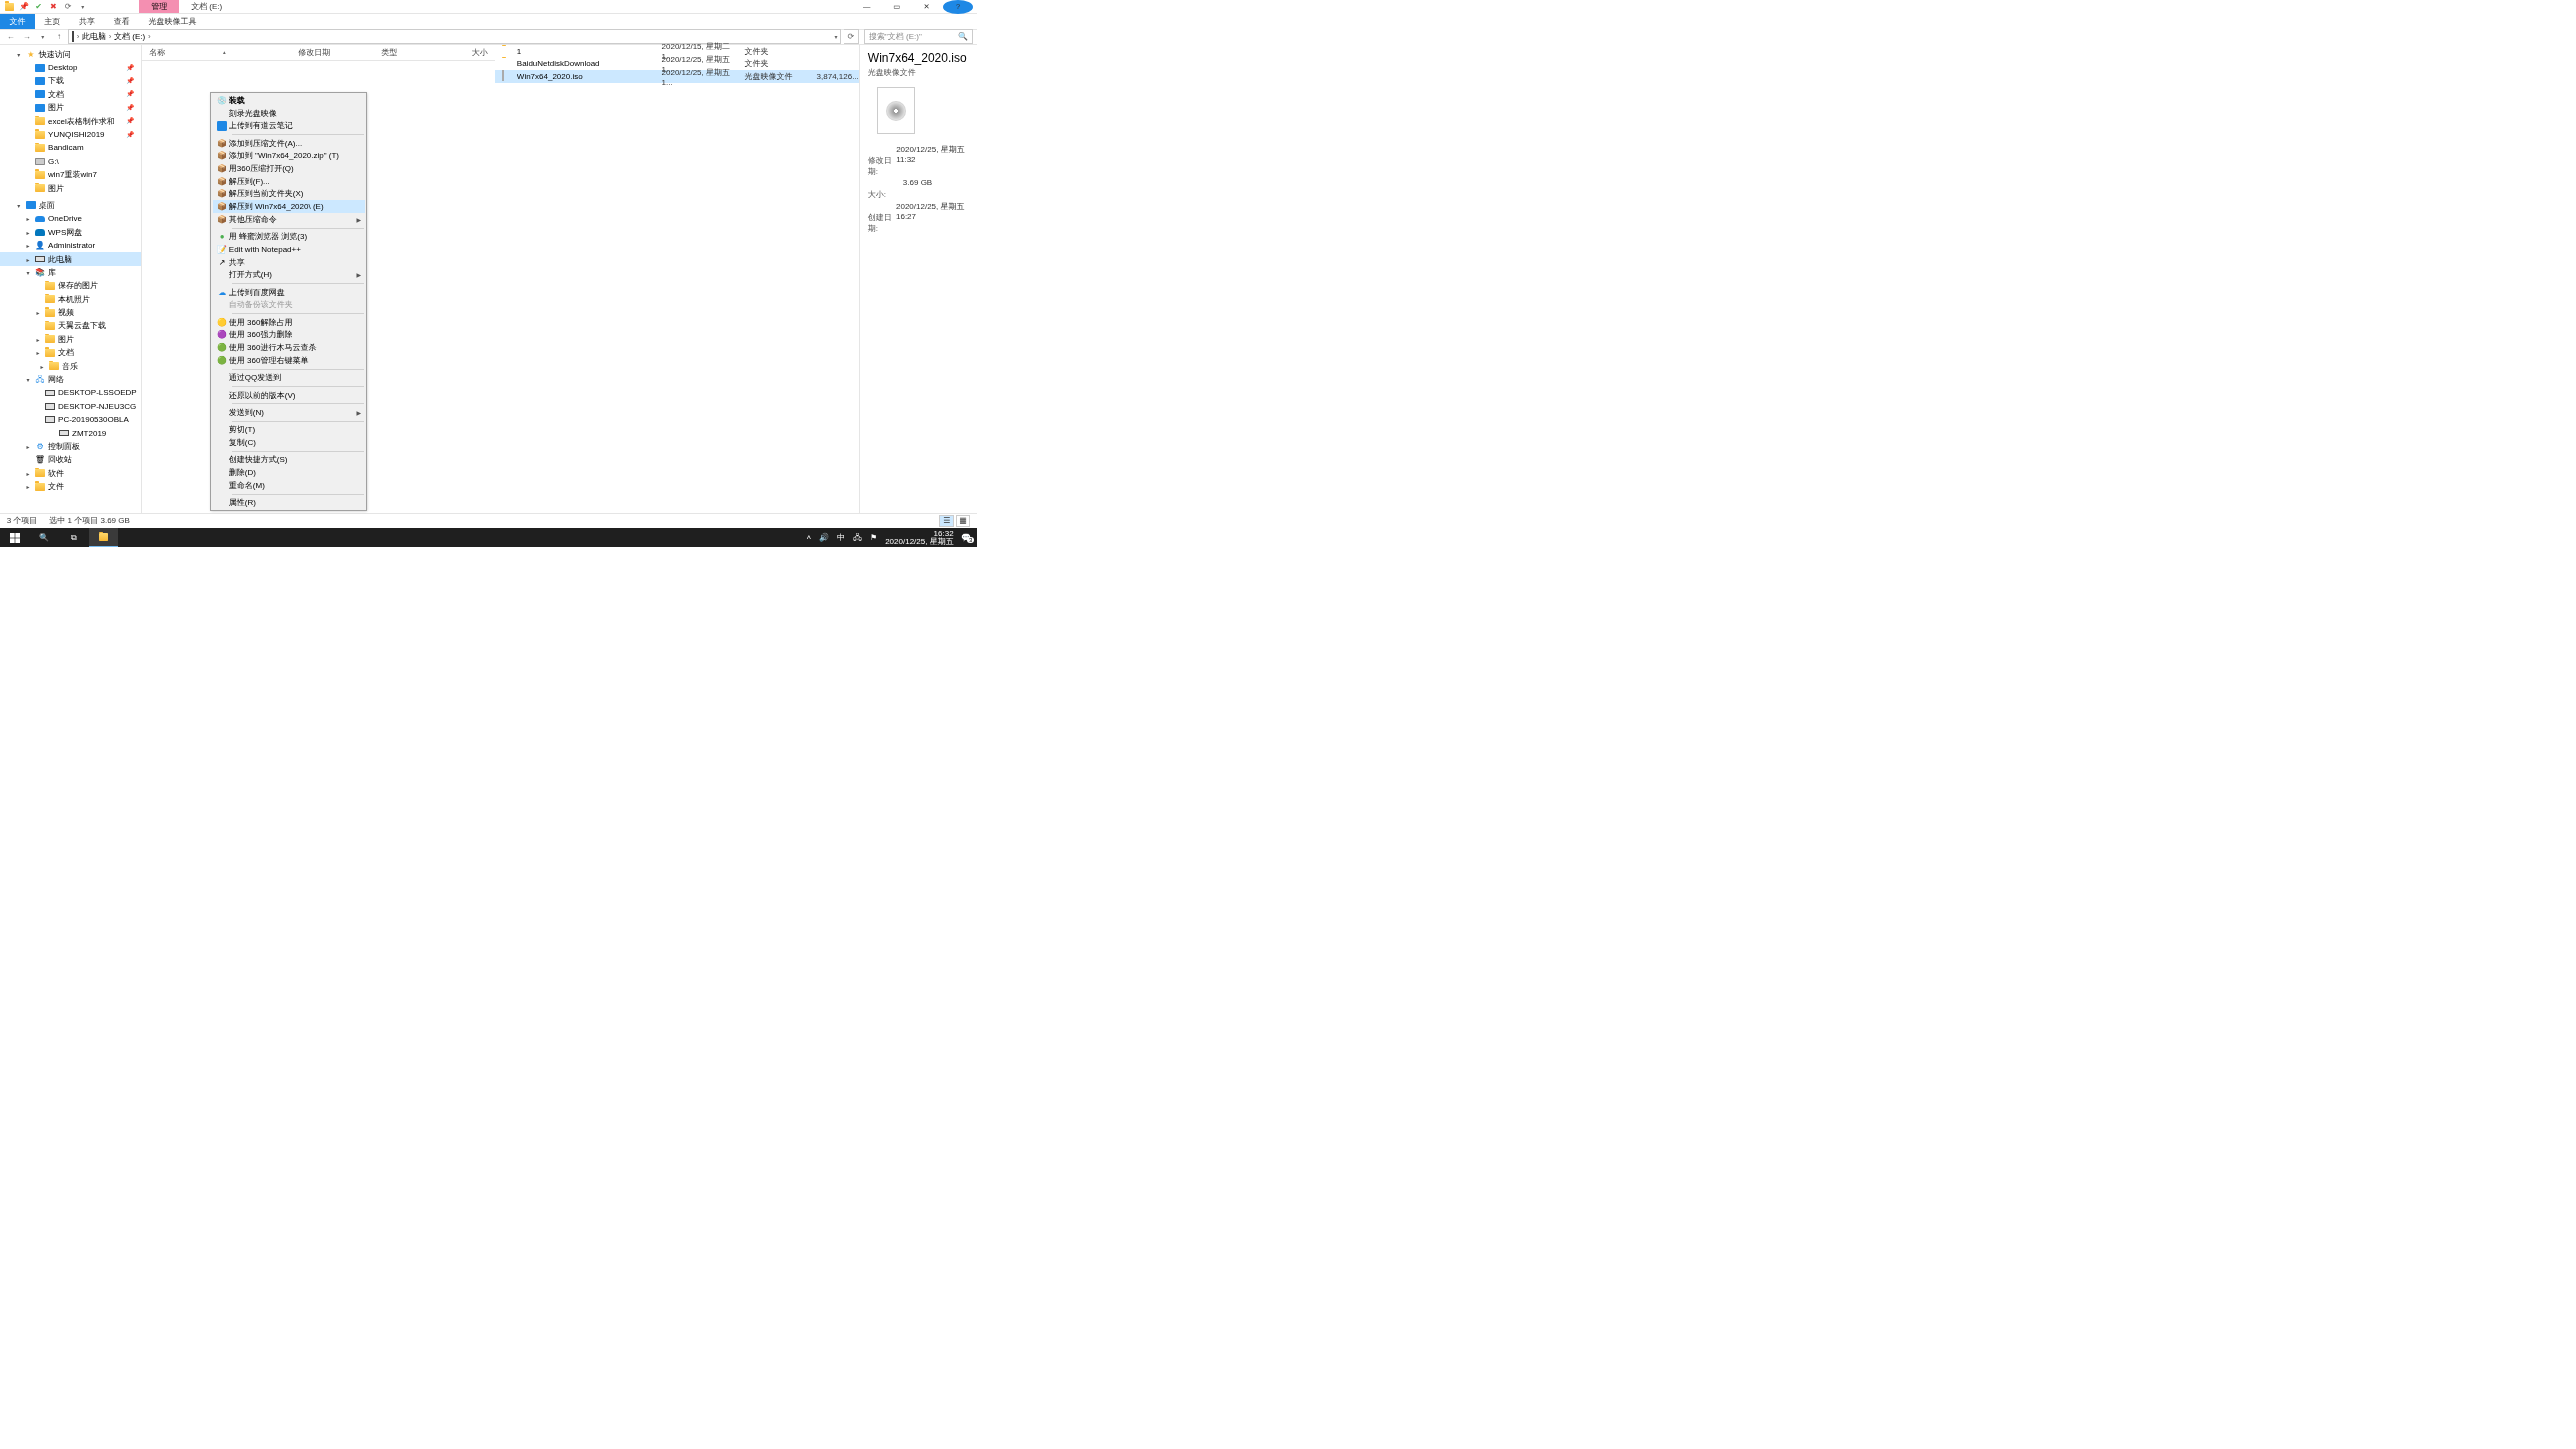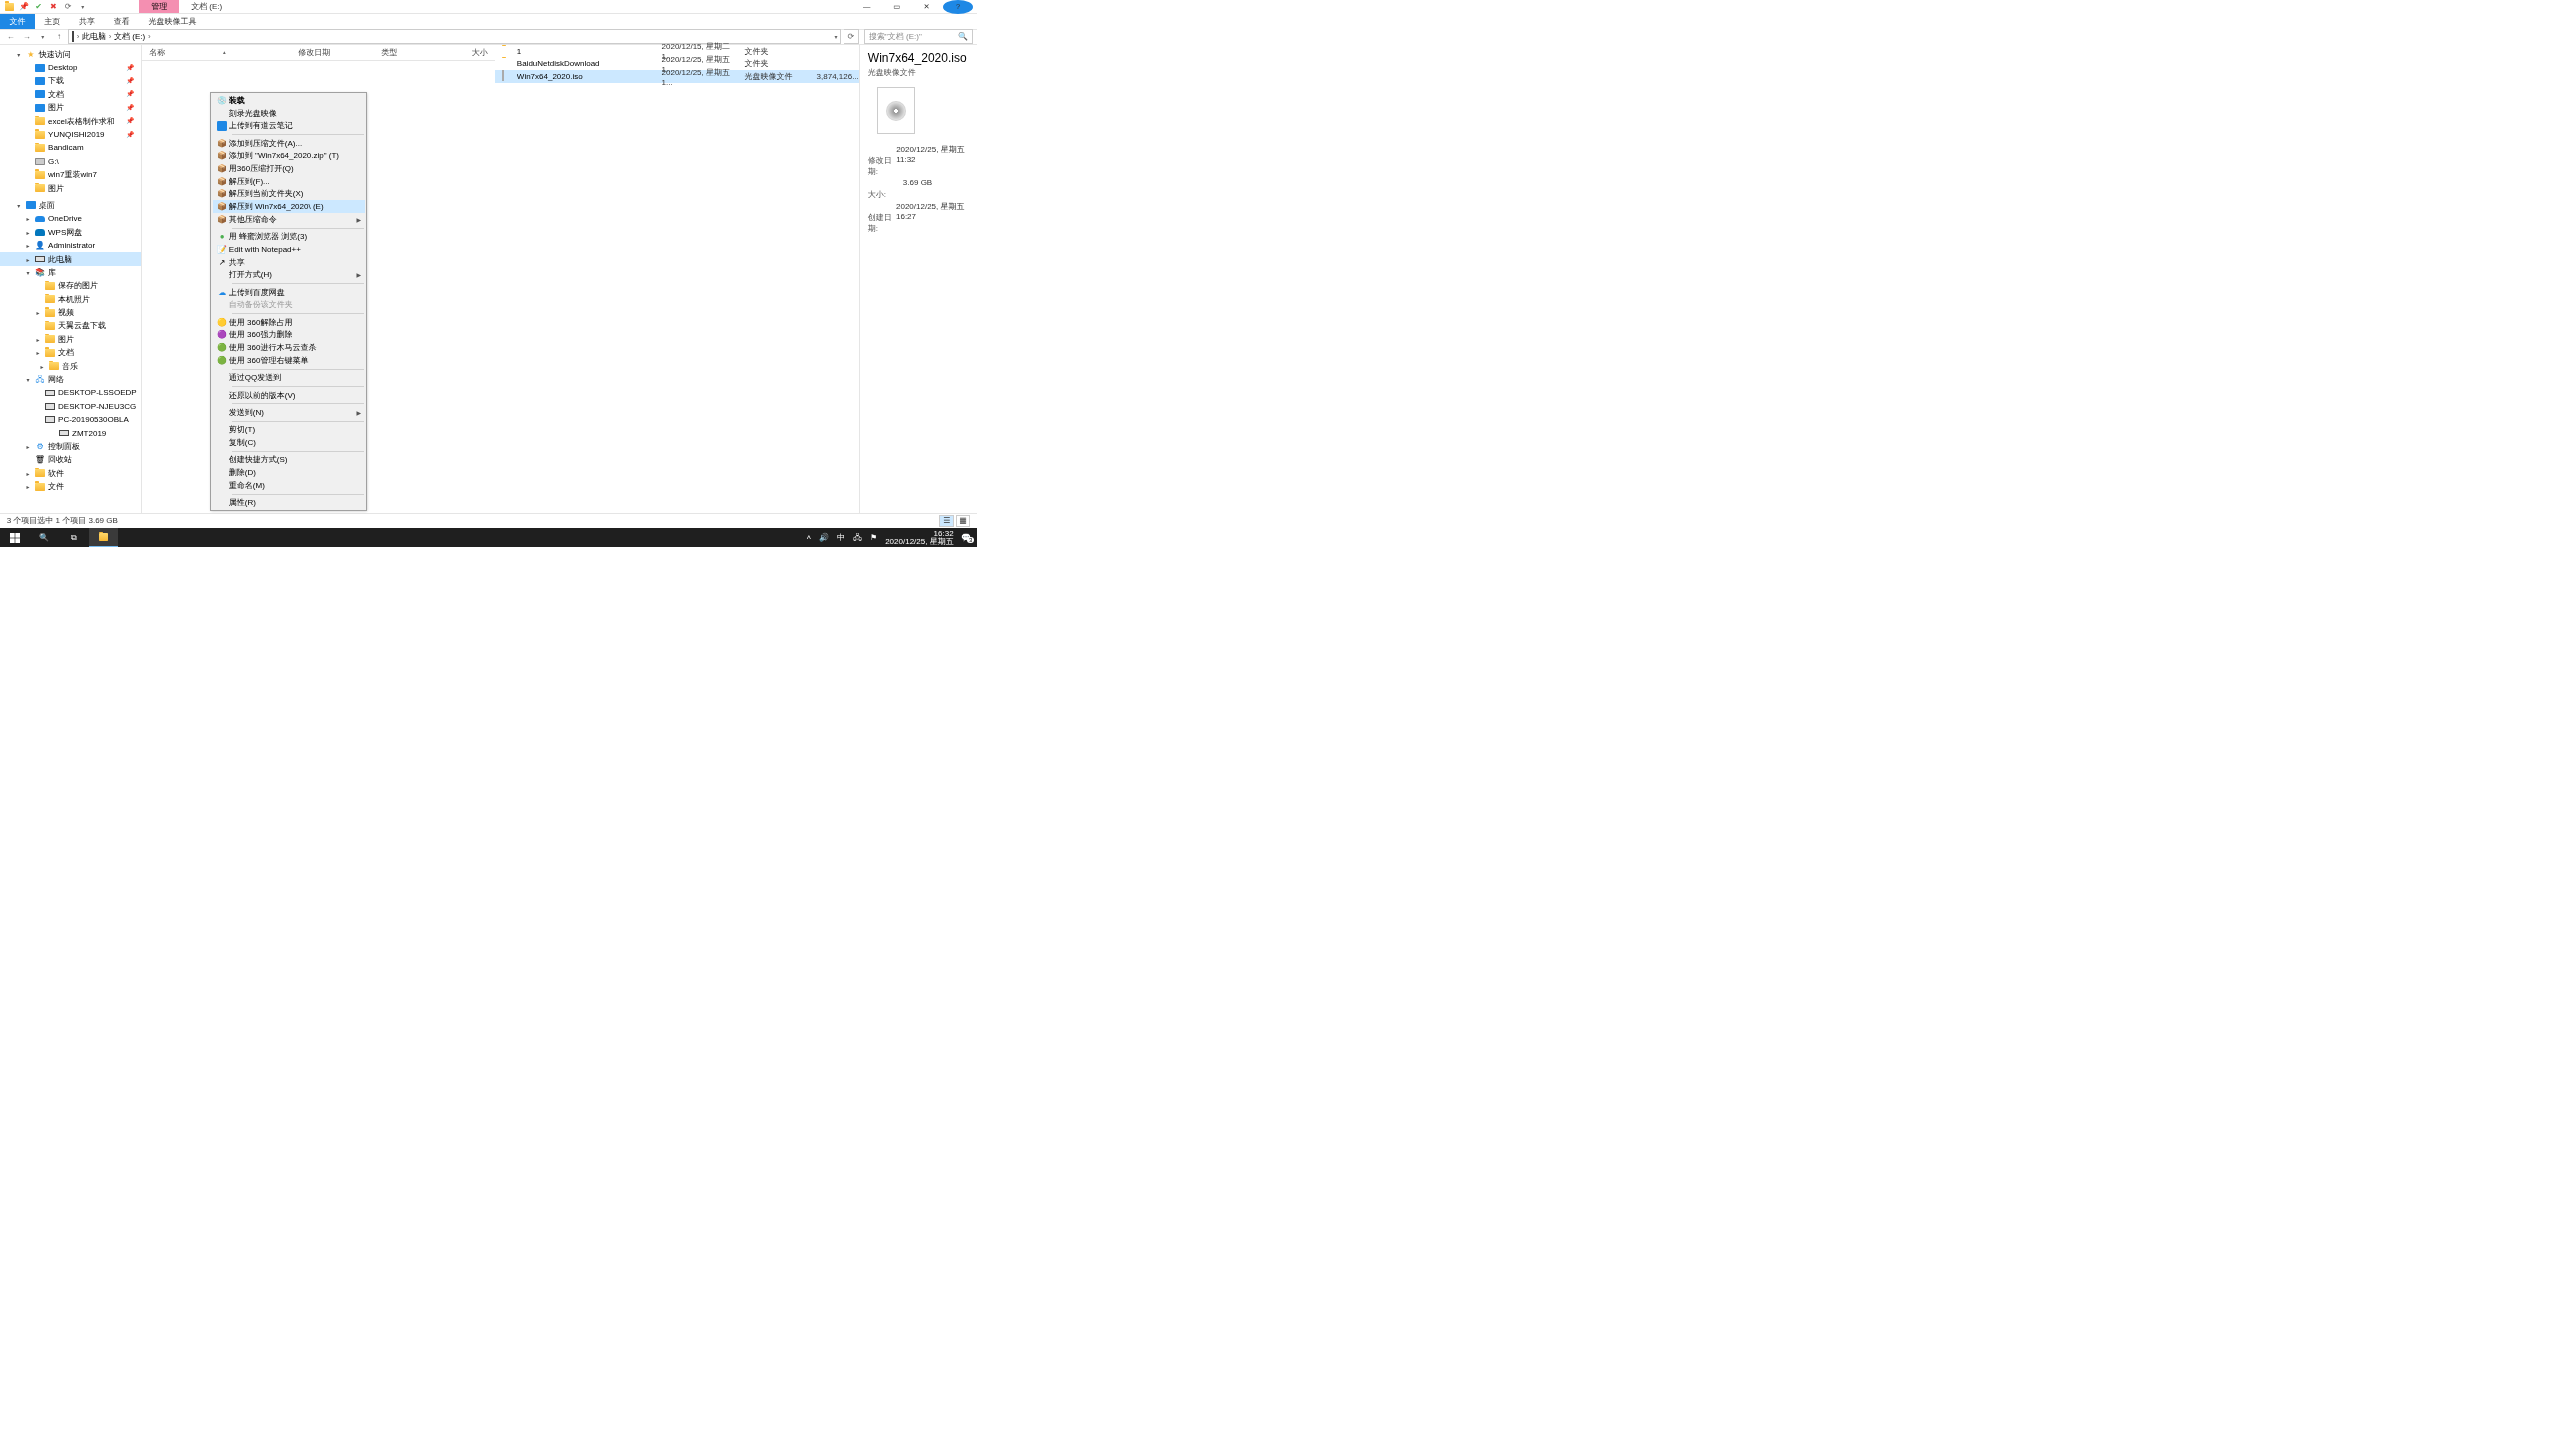--- a/index.html
+++ b/index.html
@@ -69,21 +69,21 @@
 .preview { width:150px; border-left:0.7px solid #e5e5e5; padding:6.7px 8px; }
 .preview h1 { font-size:12px; font-weight:400; color:#000; margin-bottom:1.3px; }
 .preview .sub { color:#555; margin-bottom:9.4px; }
 .preview .thumb { width:38px; height:47px; border:0.7px solid #ccc; margin:0 0 9.4px 9.4px; display:flex; align-items:center; justify-content:center; }
 .preview .disc { width:20px; height:20px; border-radius:50%; background:radial-gradient(circle,#fff 12%,#999 15%,#ddd 60%,#aaa 100%); }
 .preview .meta { display:flex; margin:1.3px 0; }
 .preview .meta .k { width:35px; color:#555;margin-top:11px; }
 .preview .meta .v { color:#333; }
 
 
-.status { height:15.4px; border-top:0.7px solid #e5e5e5; display:flex; align-items:center; padding:0 6.7px; color:#333; }
+.status { height:15.4px; border-top:0.7px solid #e5e5e5; display:flex; align-items:center; padding:0 6.7px; gap:12px; color:#333; }
 .status .views { margin-left:auto; display:flex; gap:1.3px; }
 .status .vbtn { width:14.8px; height:12px; border:0.7px solid #ccc; display:flex; align-items:center; justify-content:center; }
 .status .vbtn.act { background:#cce8ff; }
 
 
 .taskbar { height:19px; background:#1f1f1f; display:flex; align-items:center; }
 .taskbar .tb { width:29.5px; height:19px; display:flex; align-items:center; justify-content:center; color:#fff; }
 .taskbar .tb.act { background:#3a3a3a; border-bottom:1.3px solid #76b9ed; }
 .taskbar .tray { margin-left:auto; display:flex; align-items:center; gap:8px; padding:0 5.4px; color:#fff; font-size:7.4px; }
 .taskbar .clock { text-align:right; line-height:8px; font-size:7.4px; }

